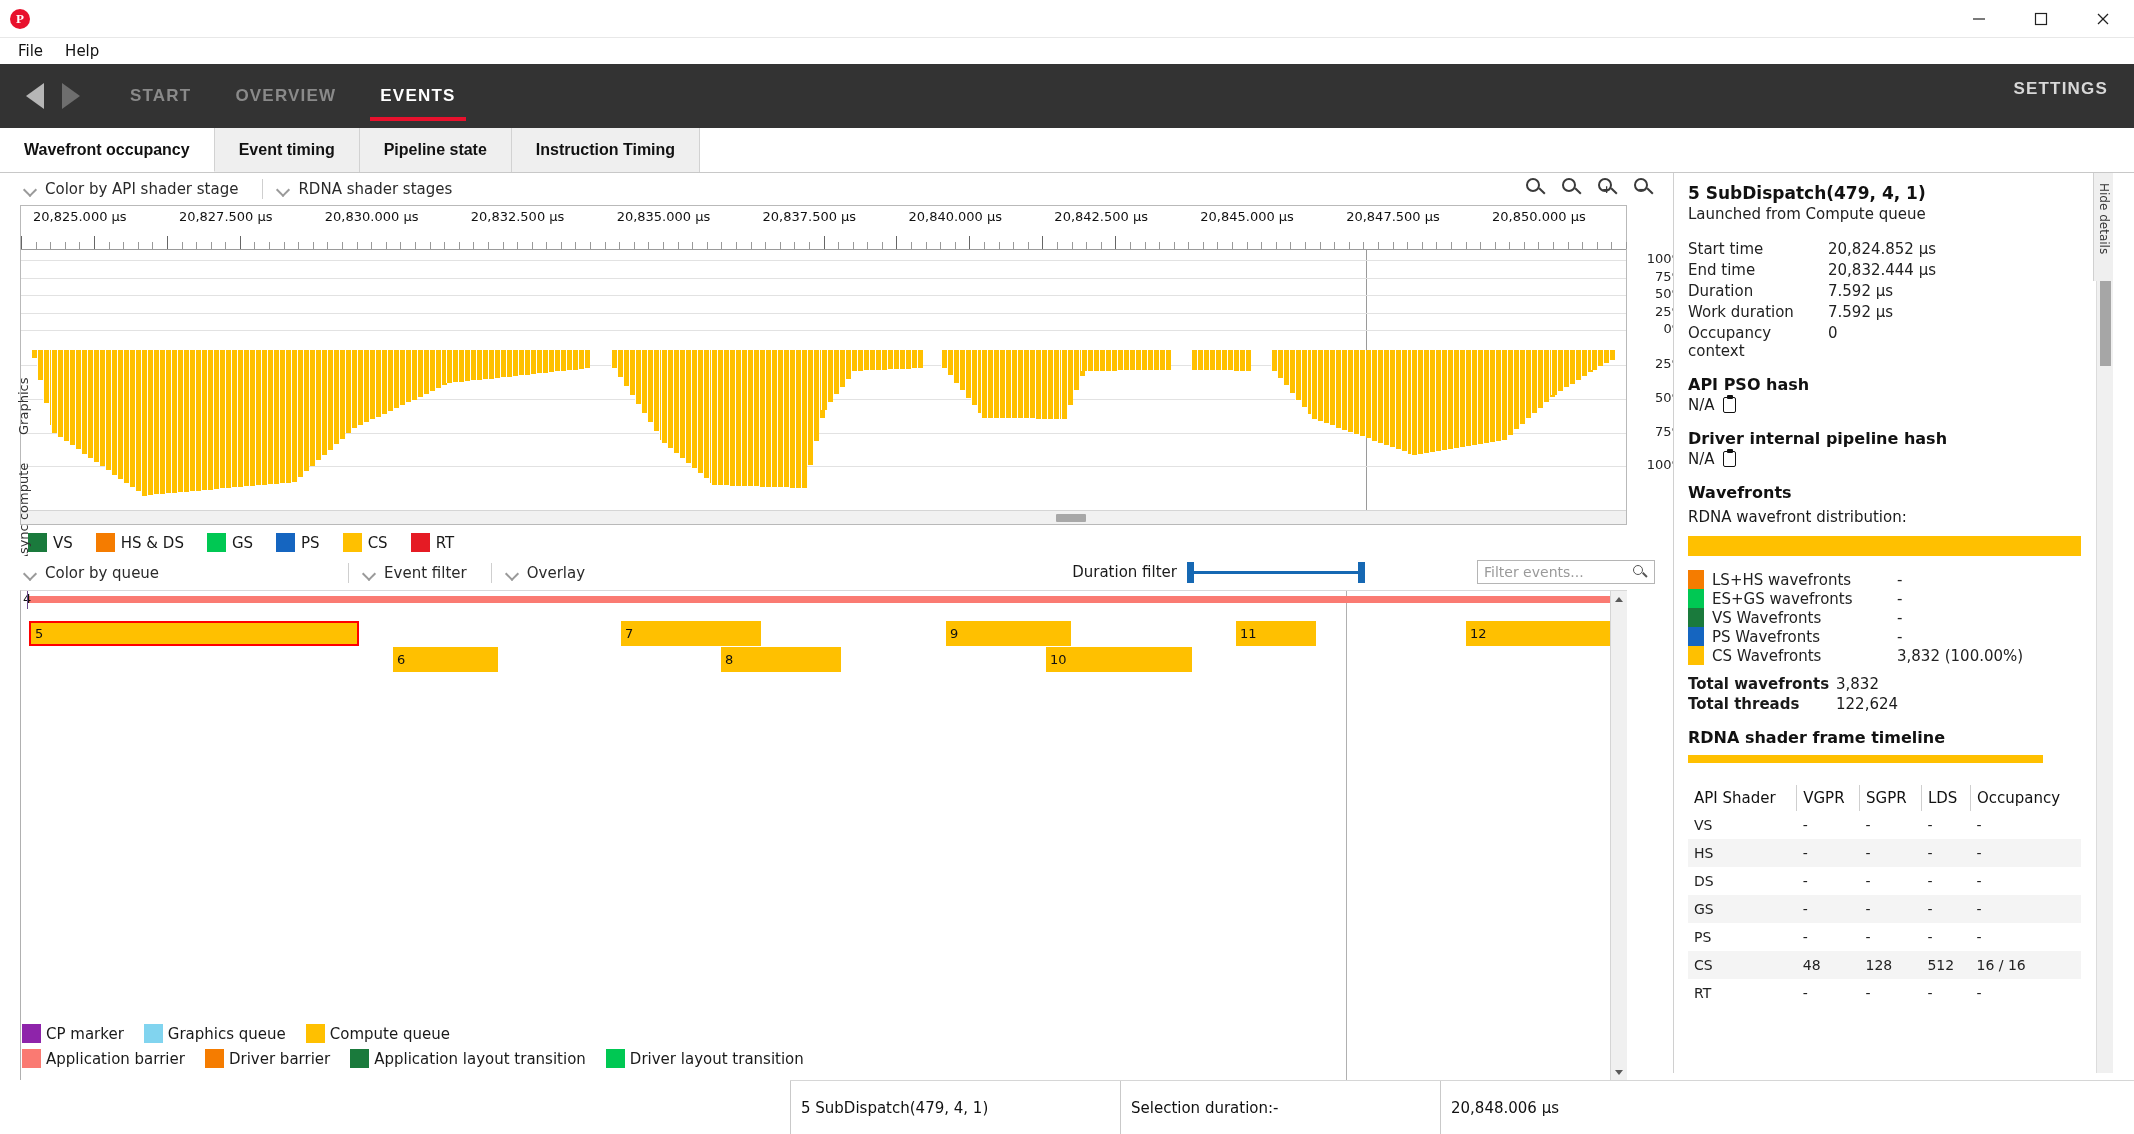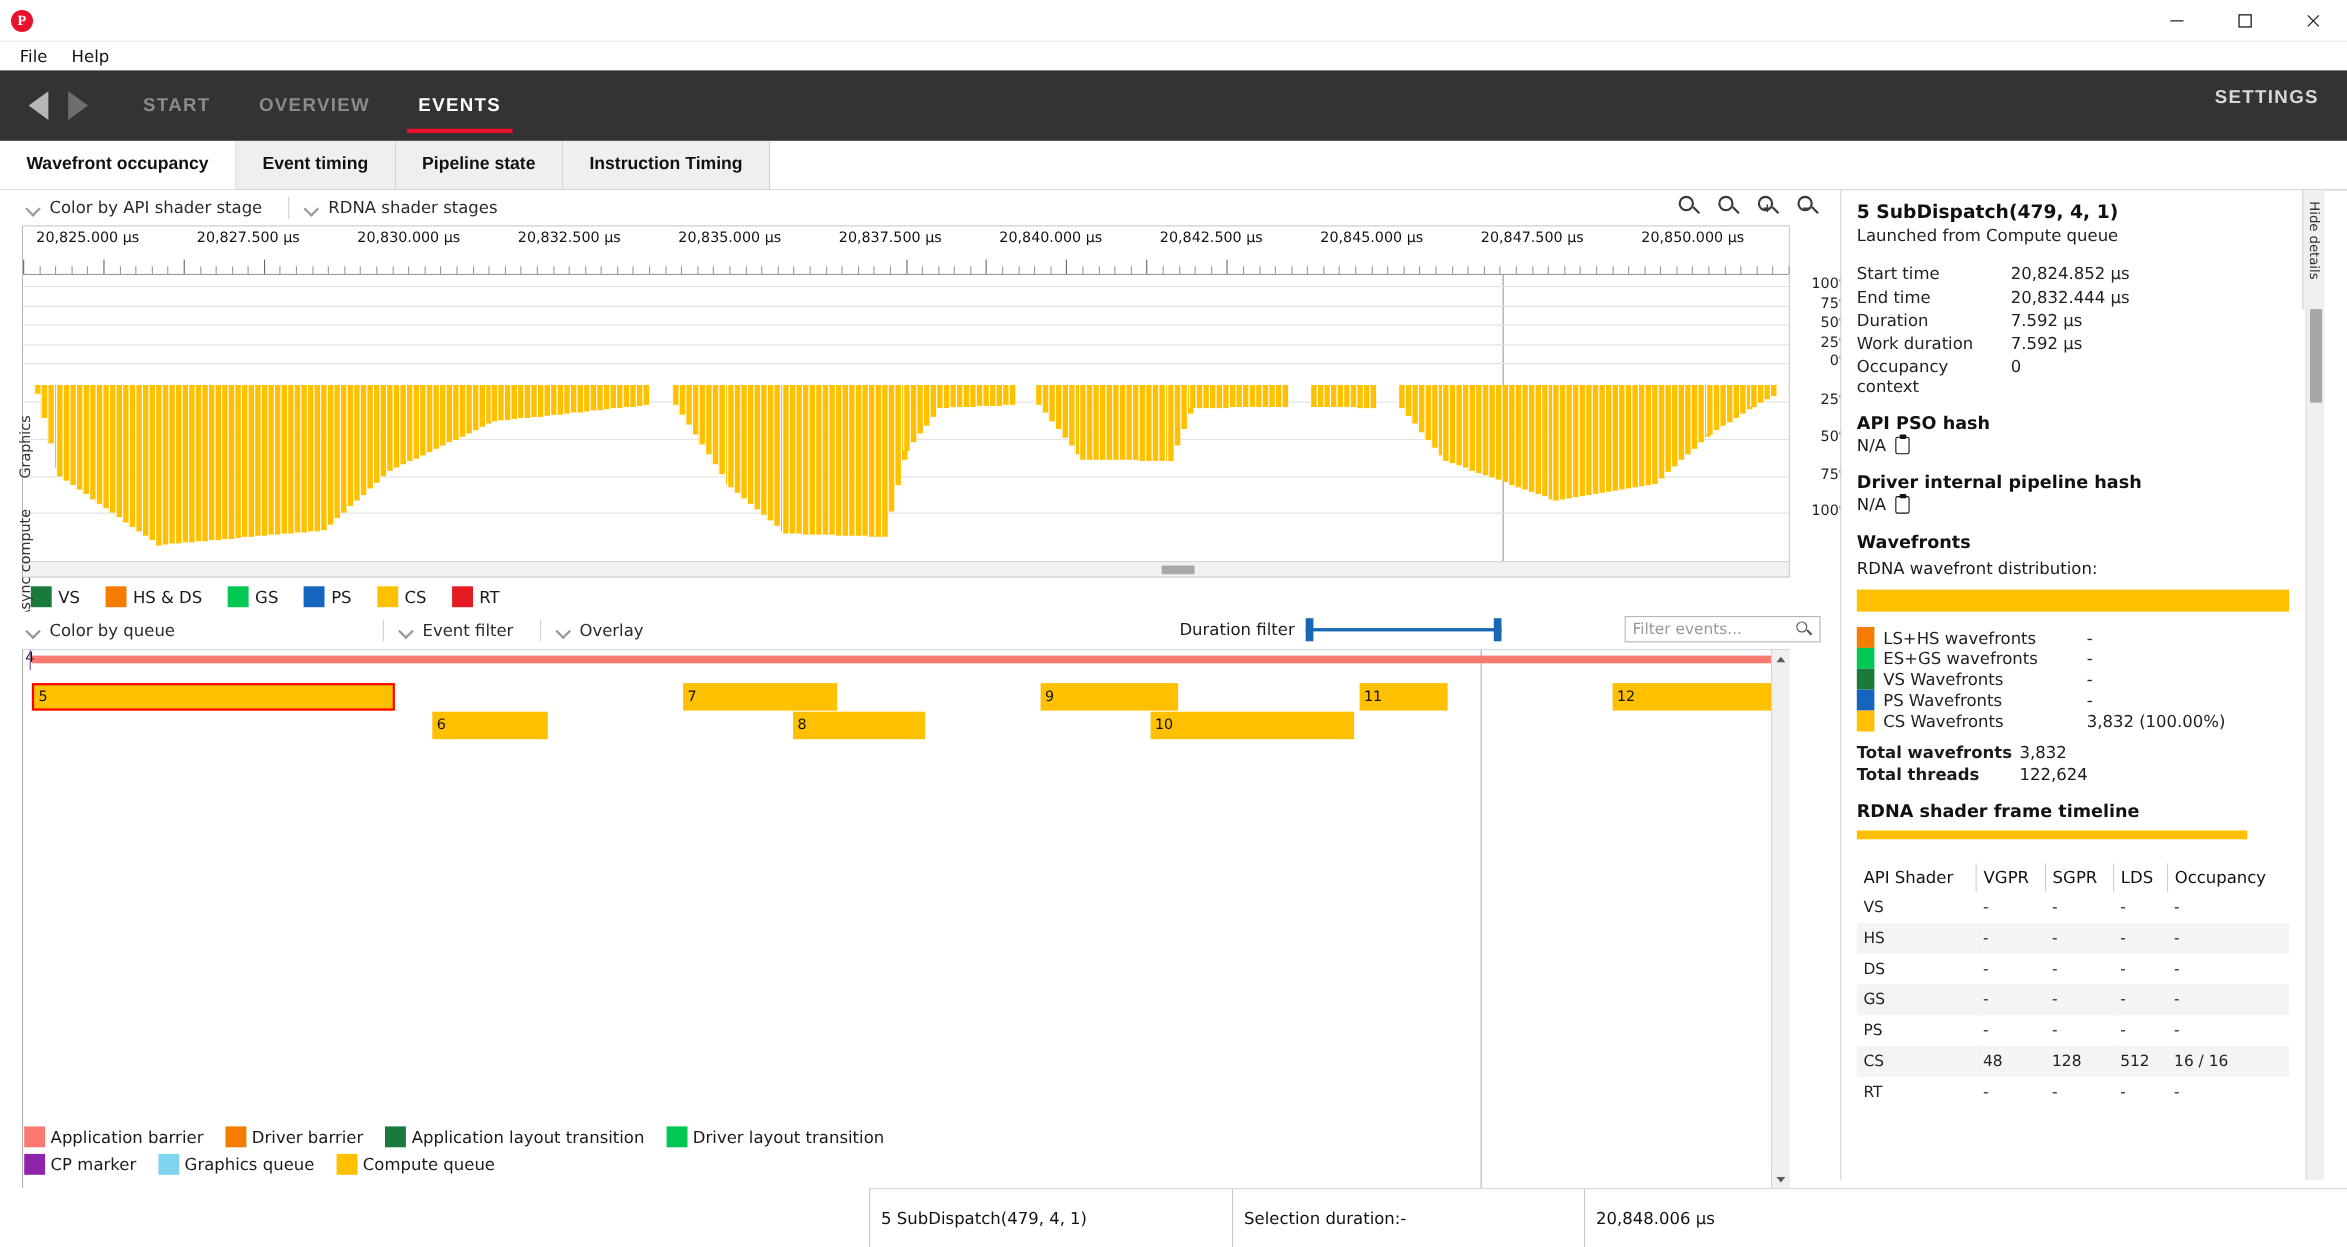--- a/index.html
+++ b/index.html
@@ -752,68 +752,68 @@
       <div class="evt-canvas" id="evt-canvas">
         <div class="cursor-line" style="left:1325px; top:0; bottom:0; background:#b0b0b0;"></div>
       <div class="barrier-line" style="left: 8px; top: 5px; width: 1595px;"></div>
           <div class="evt-num" style="left: 2px; top: 0px;">4</div>
           <div class="cursor-line" style="left: 6px; top: 0px; height: 18px; background: rgb(106, 74, 138);"></div>
           <div class="evt-bar sel" style="left: 8px; top: 30px; width: 330px;">5</div>
           <div class="evt-bar" style="left: 372px; top: 56px; width: 105px;">6</div>
           <div class="evt-bar" style="left: 600px; top: 30px; width: 140px;">7</div>
           <div class="evt-bar" style="left: 700px; top: 56px; width: 120px;">8</div>
           <div class="evt-bar" style="left: 925px; top: 30px; width: 125px;">9</div>
-          <div class="evt-bar" style="left: 1025px; top: 56px; width: 185px;">10</div>
+          <div class="evt-bar" style="left: 1025px; top: 56px; width: 146px;">10</div>
           <div class="evt-bar" style="left: 1215px; top: 30px; width: 80px;">11</div>
           <div class="evt-bar" style="left: 1445px; top: 30px; width: 180px;">12</div>
         </div>
       <div class="vscroll">
         <div class="up">
             <div class="arr-u"></div>
           </div>
         <div class="down">
             <div class="arr-d"></div>
           </div>
       </div>
     </div>
 
     <div class="bottom">
       <div class="bot-legend">
+        <div class="bl-row" id="bl-row1">
+            <div class="bl-item">
+              <span class="sw" style="background: rgb(142, 36, 170);"></span>
+              <span>CP marker</span>
+            </div>
+            <div class="bl-item">
+              <span class="sw" style="background: rgb(129, 212, 239);"></span>
+              <span>Graphics queue</span>
+            </div>
+            <div class="bl-item">
+              <span class="sw" style="background: rgb(255, 192, 0);"></span>
+              <span>Compute queue</span>
+            </div>
+          </div>
         <div class="bl-row" id="bl-row2">
             <div class="bl-item">
               <span class="sw" style="background: rgb(250, 122, 114);"></span>
               <span>Application barrier</span>
             </div>
             <div class="bl-item">
               <span class="sw" style="background: rgb(245, 124, 0);"></span>
               <span>Driver barrier</span>
             </div>
             <div class="bl-item">
               <span class="sw" style="background: rgb(26, 122, 60);"></span>
               <span>Application layout transition</span>
             </div>
             <div class="bl-item">
               <span class="sw" style="background: rgb(0, 200, 83);"></span>
               <span>Driver layout transition</span>
             </div>
           </div>
-        <div class="bl-row" id="bl-row1">
-            <div class="bl-item">
-              <span class="sw" style="background: rgb(142, 36, 170);"></span>
-              <span>CP marker</span>
-            </div>
-            <div class="bl-item">
-              <span class="sw" style="background: rgb(129, 212, 239);"></span>
-              <span>Graphics queue</span>
-            </div>
-            <div class="bl-item">
-              <span class="sw" style="background: rgb(255, 192, 0);"></span>
-              <span>Compute queue</span>
-            </div>
-          </div>
       </div>
     </div>
   </div>
 
   <div class="right-pane">
     <div class="rp-inner">
       <div class="rp-title">5 SubDispatch(479, 4, 1)</div>
       <div class="rp-sub">Launched from Compute queue</div>
 
       <div style="height:14px"></div>

